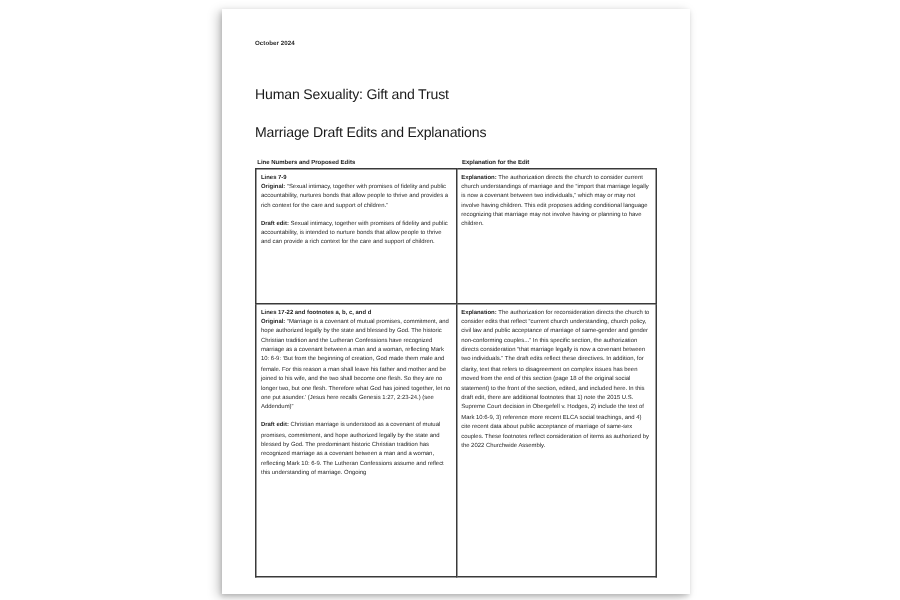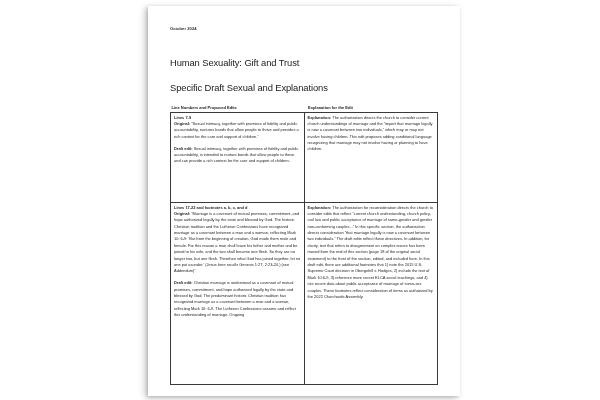--- a/index.html
+++ b/index.html
@@ -99,21 +99,21 @@
 <body>
 
 <div id="viewport">
 
   <div id="page">
 
     <p class="date-line">October 2024</p>
 
     <h1 class="doc-title">Human Sexuality: Gift and Trust</h1>
 
-    <h2 class="doc-subtitle">Specific Draft Sexual and Explanations</h2>
+    <h2 class="doc-subtitle">Marriage Draft Edits and Explanations</h2>
 
     <table class="edits-table">
       <thead>
         <tr>
           <th class="col-left">Line Numbers and Proposed Edits</th>
           <th class="col-right">Explanation for the Edit</th>
         </tr>
       </thead>
       <tbody>
 

